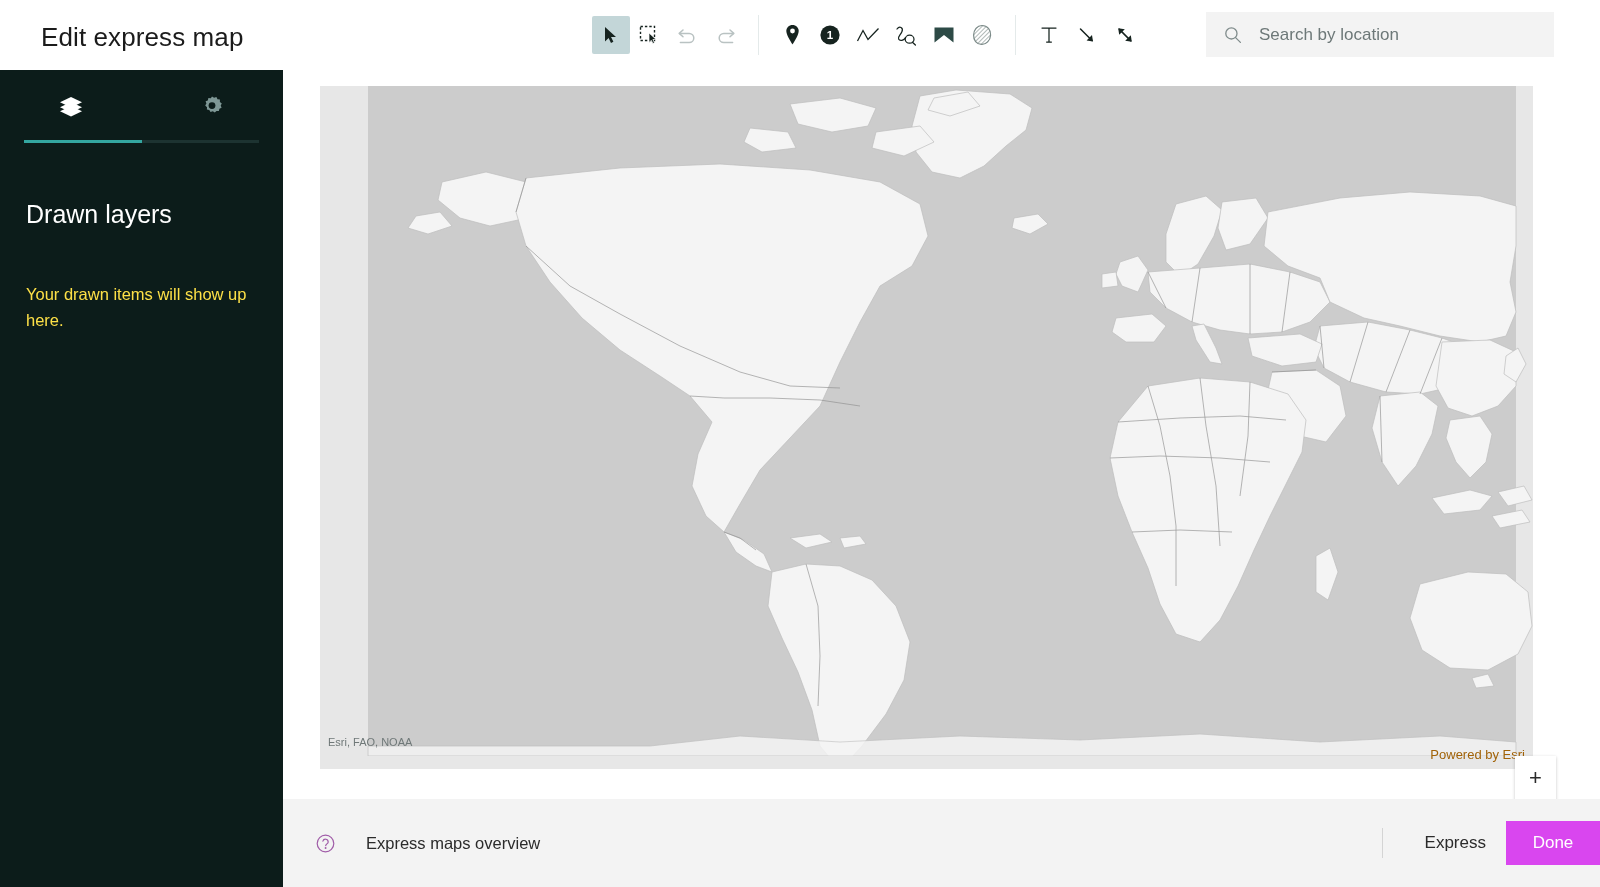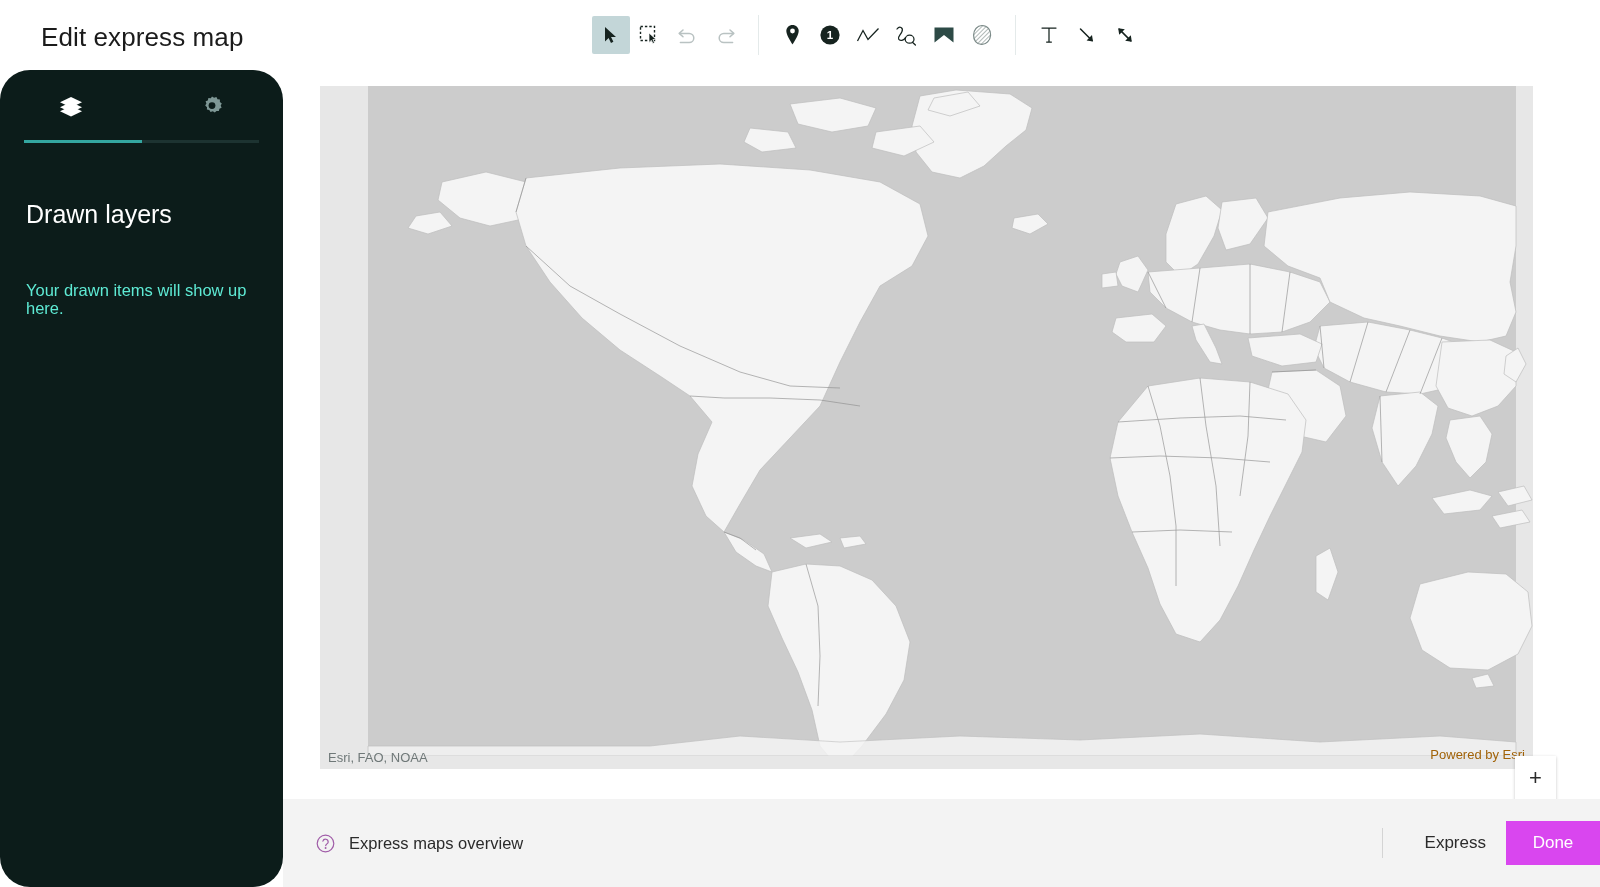--- a/index.html
+++ b/index.html
@@ -53,21 +53,20 @@
   }
   .search-ph {
     font-size: 17px; color: #6d7878; font-weight: 400;
   }
 
   
   .sidebar {
     position: absolute; left: 0; top: 70px;
     width: 283px; height: 817px;
     background: #0c1c1a;
-    border-radius: 30px;
   }
   .tabs {
     position: relative; height: 74px;
     display: flex;
   }
   .tab {
     flex: 1; display: flex; align-items: center; justify-content: center;
     cursor: pointer; height: 74px;
   }
   .tab-underlines {
@@ -77,40 +76,40 @@
   .tab-underlines span { flex: 1; height: 3px; }
   .ul-active { background: #34a6a0; }
   .ul-idle   { background: #1d3331; }
 
   .panel-title {
     margin: 56px 0 0 26px;
     font-size: 25px; color: #ffffff; font-weight: 400;
   }
   .panel-empty {
     margin: 52px 26px 0 26px;
-    font-size: 16.5px; line-height: 18px; color: #5eead4;
+    font-size: 16.5px; line-height: 26px; color: #fde047;
     max-width: 225px;
   }
 
   
   .content {
     position: absolute; left: 283px; top: 70px;
     width: 1317px; height: 817px; background: #ffffff;
   }
   .map-wrap {
     position: absolute; left: 37px; top: 16px;
     width: 1213px; height: 683px;
     background: #e7e7e7;
     overflow: hidden;
   }
   .map-svg { position:absolute; left:0; top:0; width: 1213px; height: 683px; }
 
   .attribution {
-    position: absolute; left: 8px; bottom: 4px;
-    font-size: 13px; color: #6f7878;
+    position: absolute; left: 8px; bottom: 21px;
+    font-size: 11px; color: #6f7878;
   }
   .powered {
     position: absolute; right: 8px; bottom: 7px;
     font-size: 13px; color: #a16207;
   }
 
   .zoom-ctrl {
     position: absolute; right: 44px; bottom: 44px;
     width: 41px; height: 87px;
     background: #ffffff;
@@ -126,21 +125,21 @@
 
   
   .footer {
     position: absolute; left: 283px; top: 799px;
     width: 1317px; height: 88px;
     background: #f3f3f3;
     display: flex; align-items: center;
   }
   .overview-link {
     position: absolute; left: 33px;
-    display: flex; align-items: center; gap: 14px;
+    display: flex; align-items: center; gap: 31px;
     cursor: pointer;
   }
   .overview-label { font-size: 16.5px; color: #2b2b2b; }
   .footer-sep {
     position: absolute; right: 217px;
     width: 1px; height: 30px; background: #d4d4d4;
   }
   .btn-cancel {
     position: absolute; right: 106px;
     font-size: 17px; color: #2b2b2b; background: none;
@@ -250,20 +249,27 @@
       <button class="tool-btn">
         <svg width="20" height="20" viewBox="0 0 20 20">
           <line x1="4.4" y1="4.4" x2="15.6" y2="15.6" stroke="#16231f" stroke-width="1.5" stroke-linecap="round"></line>
           <path d="M3.2 3.2 L9.8 4.2 L4.2 9.8 Z" fill="#16231f"></path>
           <path d="M16.8 16.8 L10.2 15.8 L15.8 10.2 Z" fill="#16231f"></path>
         </svg>
       </button>
     </div>
   </div>
 
+  <div class="searchbox">
+    <svg width="18" height="18" viewBox="0 0 18 18">
+      <circle cx="7.4" cy="7.4" r="5.6" fill="none" stroke="#7f8b8b" stroke-width="1.3"></circle>
+      <line x1="11.6" y1="11.6" x2="16.4" y2="16.4" stroke="#7f8b8b" stroke-width="1.3" stroke-linecap="round"></line>
+    </svg>
+    <span class="search-ph">Search by location</span>
+  </div>
 </div>
 
 <div class="sidebar">
   <div class="tabs">
     <div class="tab">
       <svg width="26" height="24" viewBox="0 0 26 24">
         <path d="M13 2 L24 7.2 L13 12.4 L2 7.2 Z" fill="#ffffff"></path>
         <path d="M13 11 L24 16.2 L13 21.4 L2 16.2 Z" fill="#ffffff"></path>
         <path d="M13 7 L24 12.2 L13 17.4 L2 12.2 Z" fill="#ffffff"></path>
       </svg>

